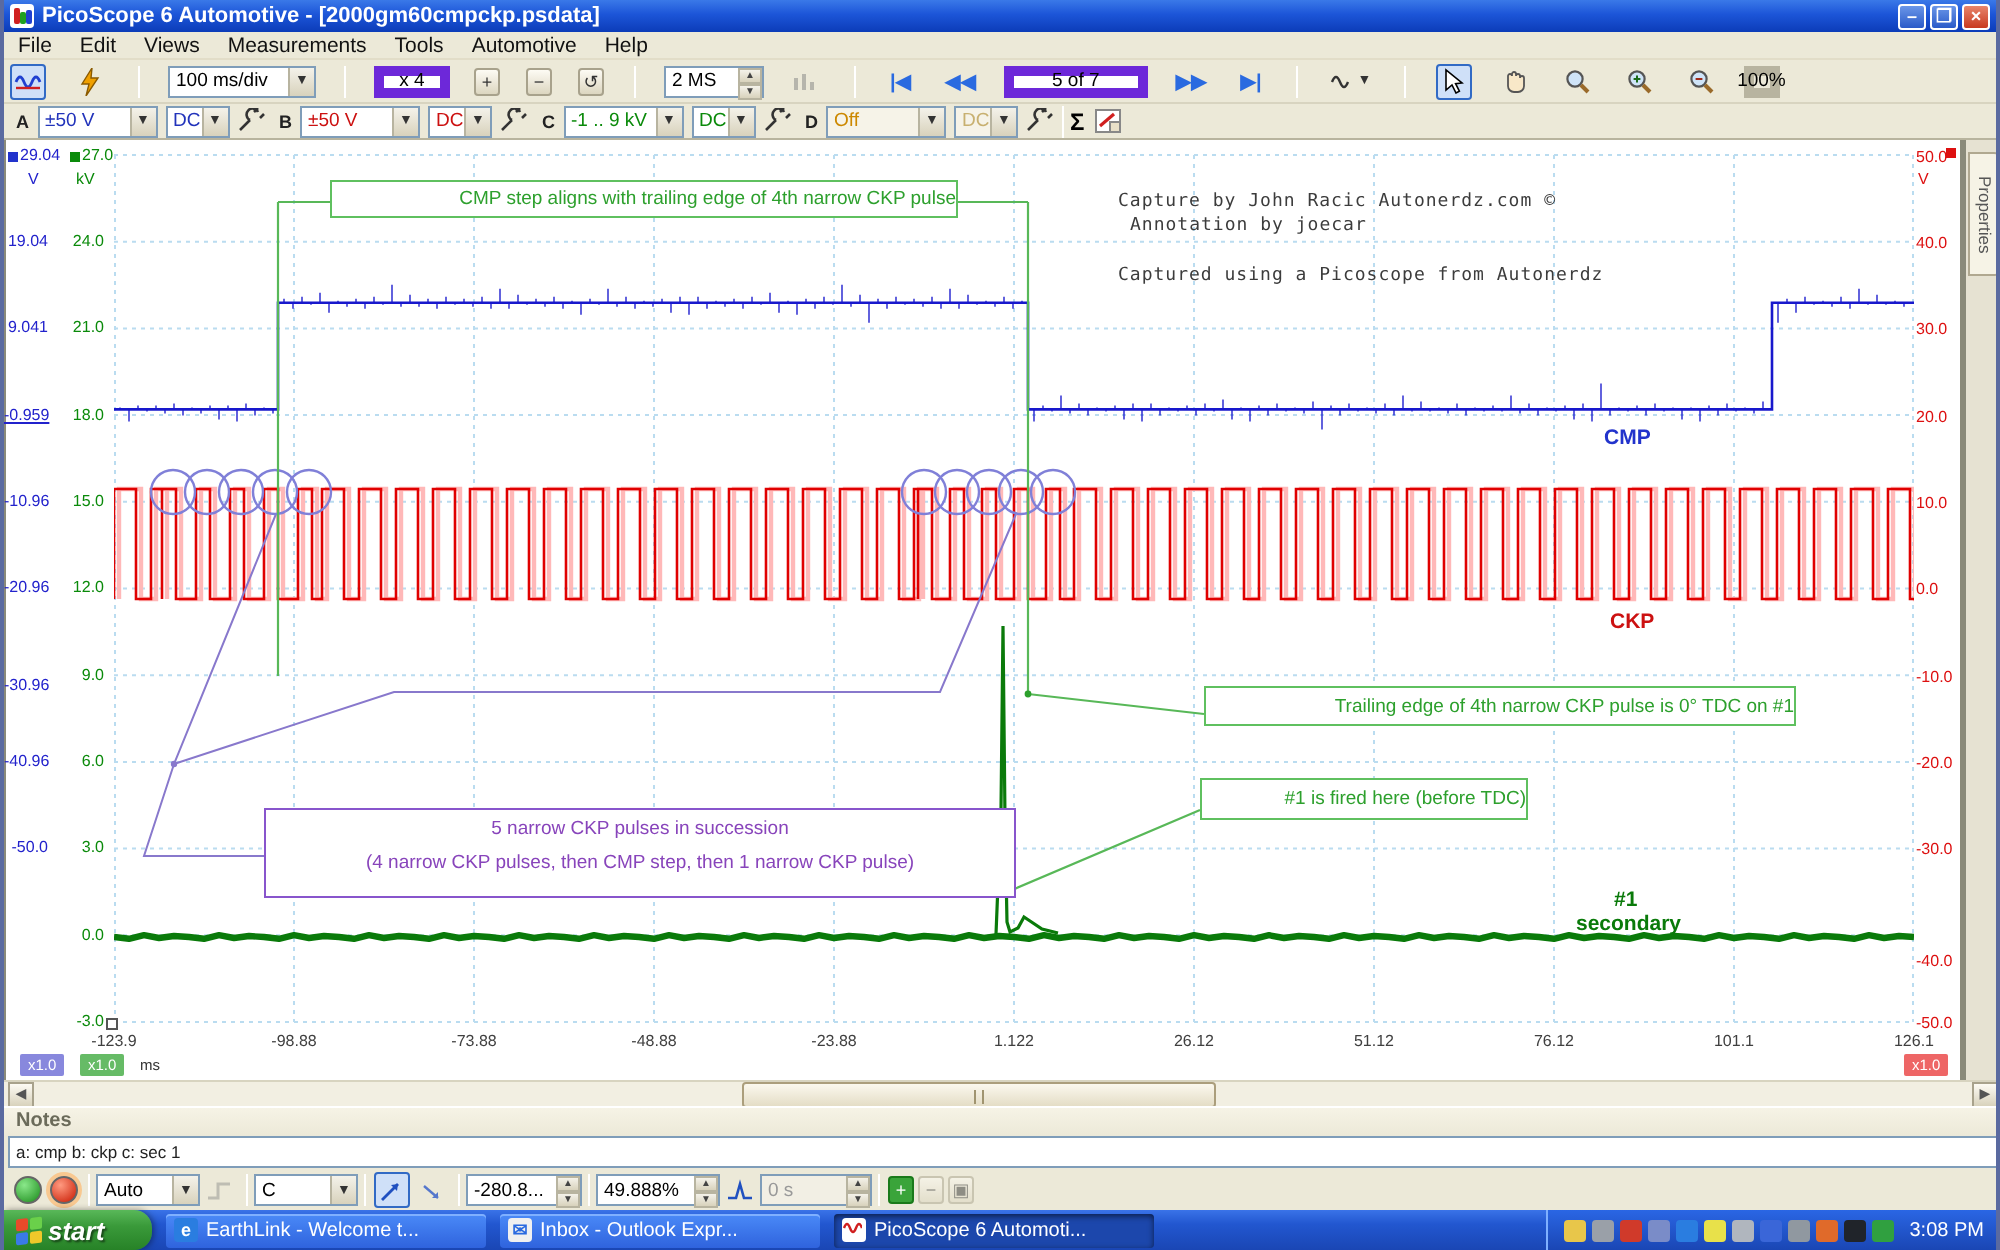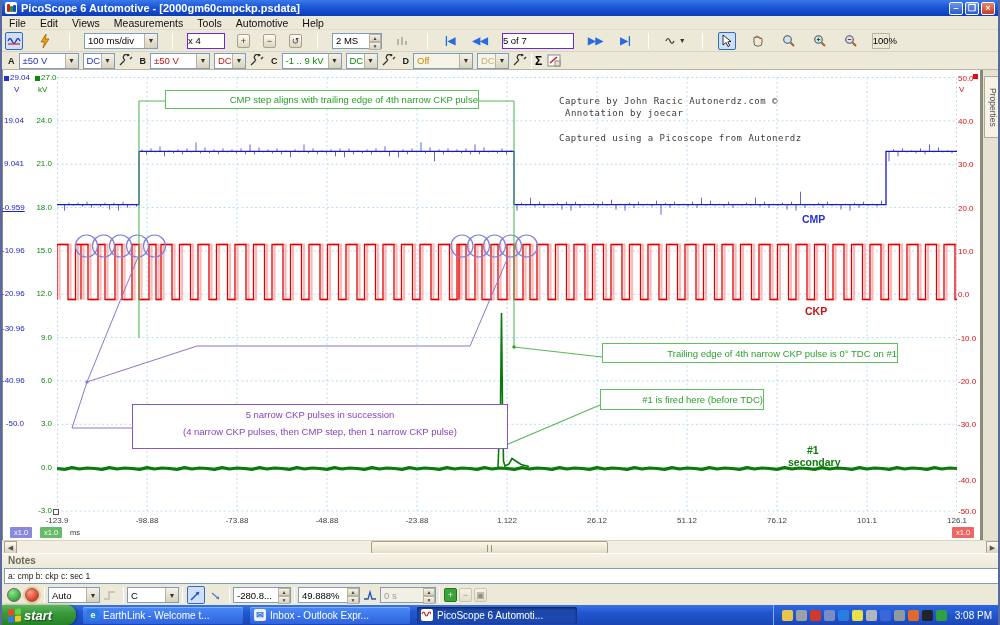--- a/index.html
+++ b/index.html
@@ -31,21 +31,21 @@
   .dd{height:16px;background:#fff;border:1px solid #7F9DB9;display:flex;align-items:center;font-size:9.5px;padding-left:3px;position:relative;}
   .dd .arr{margin-left:auto;width:13px;height:100%;background:linear-gradient(180deg,#f4f2ea,#d8d2bc);
            border-left:1px solid #b8b4a0;font-size:7px;display:flex;align-items:center;justify-content:center;color:#333;}
   .spin{height:16px;background:#fff;border:1px solid #7F9DB9;display:flex;align-items:center;font-size:9.5px;padding-left:3px;}
   .spin .ud{margin-left:auto;width:12px;height:100%;display:flex;flex-direction:column;}
   .spin .ud b{flex:1;background:linear-gradient(180deg,#f4f2ea,#d8d2bc);border:1px solid #b8b4a0;font-size:5px;
               line-height:6px;text-align:center;color:#444;font-weight:normal;}
   .minib{width:13px;height:14px;background:linear-gradient(180deg,#fdfbf4,#dcd6c0);border:1px solid #a8a28c;
          border-radius:2px;font-size:9px;line-height:12px;text-align:center;color:#333;margin:0 1px;}
   .navb{color:#2a6ae0;font-weight:bold;font-size:10px;padding:0 3px;}
-  .boxfield{height:16px;background:#fff;border:1px solid #6d28d9;font-size:9.5px;display:flex;align-items:center;justify-content:flex-start;}
+  .boxfield{height:16px;background:#fff;border:5px solid #6d28d9;font-size:9.5px;display:flex;align-items:center;justify-content:center;}
   .chl{font-weight:bold;margin:0 4px 0 6px;color:#222;}
   
   #plotrow{position:absolute;left:0;top:70px;width:100%;height:470px;background:#8a8a7a;}
   #plotbg{position:absolute;left:1px;top:0;width:977px;height:470px;background:#fff;}
   #props{position:absolute;left:980px;top:0;width:20px;height:470px;background:#e6e2d2;border-left:1px solid #8a8a7a;}
   #propstab{position:absolute;left:1px;top:6px;width:17px;height:62px;background:#f6f3e6;border:1px solid #b0a890;
             border-radius:0 4px 4px 0;writing-mode:vertical-rl;font-size:8.5px;color:#555;display:flex;align-items:center;justify-content:center;}
   .tick{position:absolute;font-size:8px;line-height:10px;}
   .tick.blue{left:0;width:22px;text-align:right;color:#2222cc;}
   .tick.green{left:24px;width:26px;text-align:right;color:#0a8a0a;}
@@ -337,21 +337,21 @@
     <div id="props">
       <div id="propstab">
           <span>Properties</span>
         </div>
     </div>
   <div class="tick blue" style="top: 45.85px;">19.04</div>
       <div class="tick blue" style="top: 89.2px;">9.041</div>
       <div class="tick blue" style="top: 132.55px; text-decoration: underline;">-0.959</div>
       <div class="tick blue" style="top: 175.9px;">-10.96</div>
       <div class="tick blue" style="top: 219.25px;">-20.96</div>
-      <div class="tick blue" style="top: 254px; text-align: right;">-30.96</div>
+      <div class="tick blue" style="top: 268px; text-align: right;">-30.96</div>
       <div class="tick blue" style="top: 305.95px;">-40.96</div>
       <div class="tick blue" style="top: 349.3px;">-50.0</div>
       <div class="tick green" style="top: 45.85px;">24.0</div>
       <div class="tick green" style="top: 89.2px;">21.0</div>
       <div class="tick green" style="top: 132.55px;">18.0</div>
       <div class="tick green" style="top: 175.9px;">15.0</div>
       <div class="tick green" style="top: 219.25px;">12.0</div>
       <div class="tick green" style="top: 262.6px;">9.0</div>
       <div class="tick green" style="top: 305.95px;">6.0</div>
       <div class="tick green" style="top: 349.3px;">3.0</div>

